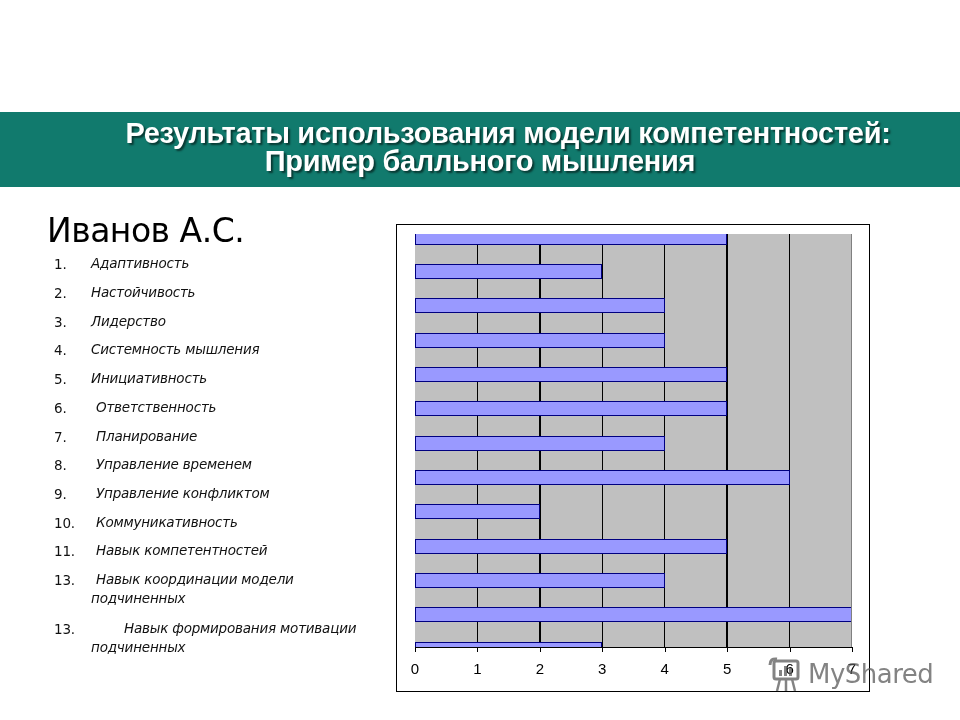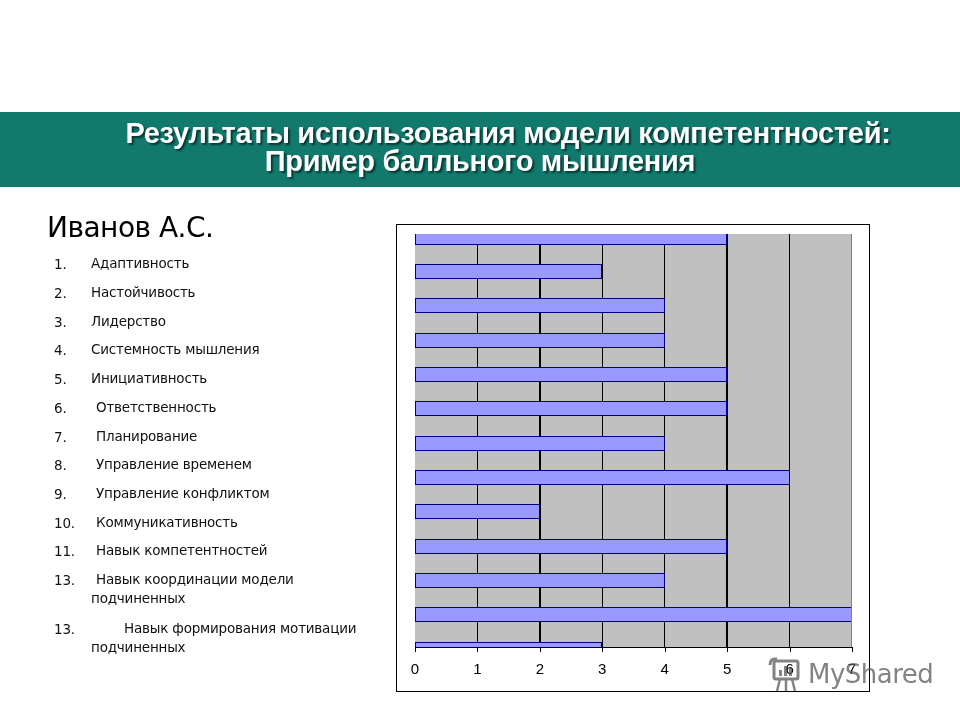--- a/index.html
+++ b/index.html
@@ -17,30 +17,30 @@
     color: #ffffff; font-family: "Liberation Sans", sans-serif;
     font-weight: bold; font-size: 29px; letter-spacing: -0.3px;
     text-shadow: 2px 2px 2px rgba(0,0,0,0.55);
     white-space: nowrap;
   }
   .banner-line.l1 { top: 117px; padding-left: 28px; }
   .banner-line.l2 { top: 145px; }
 
   .person {
     position: absolute; left: 47px; top: 211px;
-    font-family: "DejaVu Sans", sans-serif; font-size: 28px; color: #000;
+    font-family: "DejaVu Sans", sans-serif; font-size: 33px; color: #000;
     letter-spacing: -0.5px;
   }
   .list { position: absolute; left: 0; top: 0; }
   .li {
     position: absolute; left: 54px; font-size: 13.5px; color: #111;
     font-family: "DejaVu Sans", sans-serif; letter-spacing: -0.2px;
   }
   .li .num { position: absolute; left: 0; top: 0; }
-  .li .txt { position: absolute; white-space: nowrap; line-height: 19px; }
+  .li .txt { position: absolute; white-space: nowrap; line-height: 19px; font-style: italic; }
 
   .frame {
     position: absolute; left: 396px; top: 224px; width: 474px; height: 468px;
     border: 1px solid #000; box-sizing: border-box; background: #fff;
   }
   .plot {
     position: absolute; left: 415px; top: 234px; width: 437px; height: 413px;
     background: #c0c0c0; border-right: 1px solid #808080; box-sizing: border-box;
     overflow: hidden;
   }

